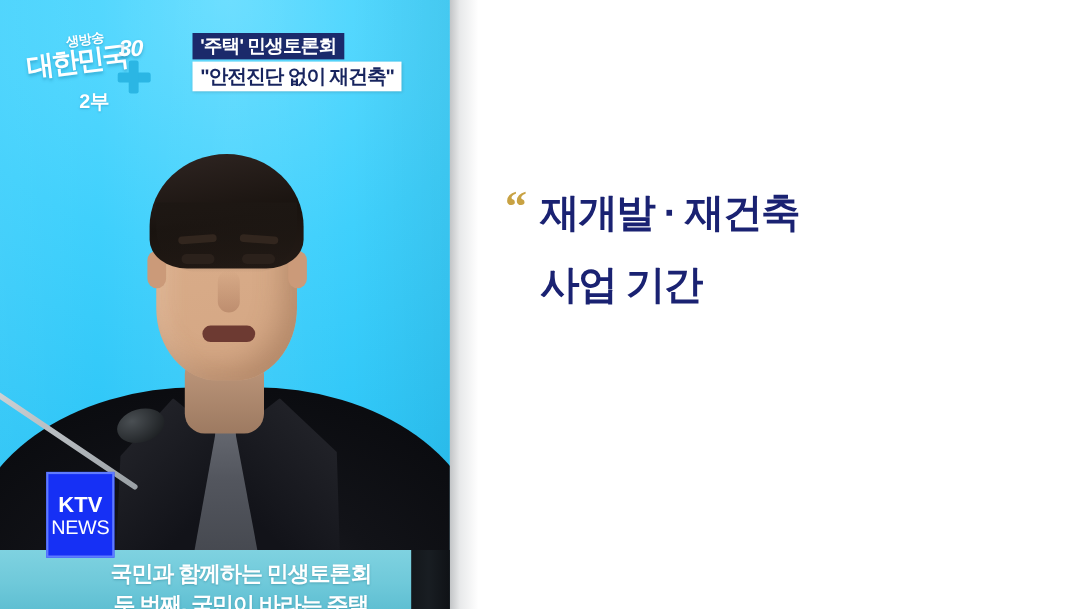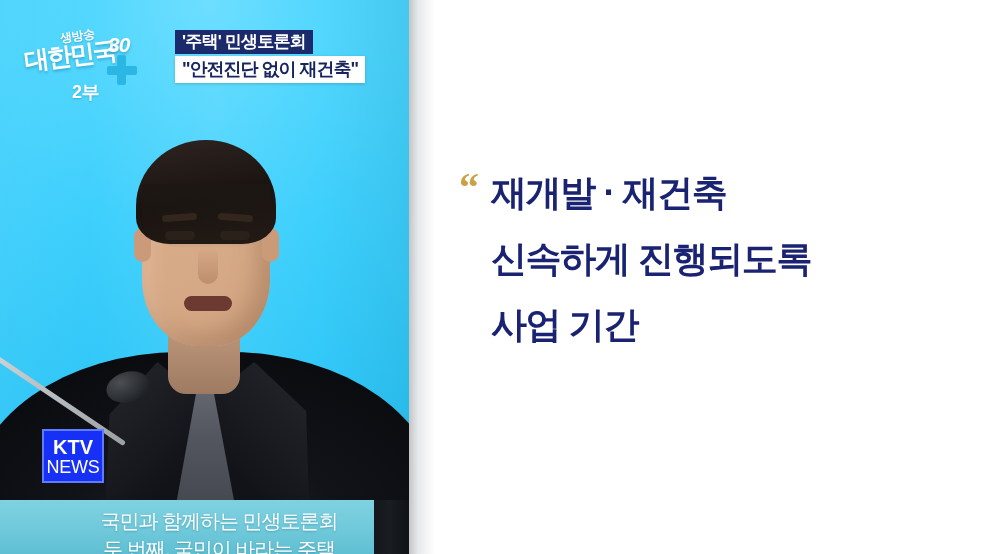--- a/index.html
+++ b/index.html
@@ -276,21 +276,21 @@
     line-height: 20px;
     margin-top: 2px;
     white-space: nowrap;
     box-shadow: 0 1px 3px rgba(0,0,0,0.18);
   }
 
   
   #ktv-logo {
     position: absolute;
     left: 42px; top: 429px;
-    width: 62px; height: 54px;
+    width: 62px; height: 78px;
     background: #1630f5;
     border: 2px solid #5f7bff;
     box-sizing: border-box;
     z-index: 12;
     display: flex;
     flex-direction: column;
     align-items: center;
     justify-content: center;
     line-height: 1.0;
   }
@@ -315,21 +315,21 @@
     width: 374px; height: 54px;
     background: linear-gradient(180deg, #7fd2e0 0%, #6fc9da 55%, #5fbfd2 100%);
     z-index: 11;
     overflow: hidden;
   }
   #podium-banner .pb-line {
     position: absolute;
     left: 0; width: 438px;
     text-align: center;
     color: #ffffff;
-    font-weight: normal;
+    font-weight: bold;
     letter-spacing: -1px;
     text-shadow: 0 1px 2px rgba(0,80,100,0.30);
     white-space: nowrap;
   }
   #podium-banner .pb-line.l1 { top: 8px;  font-size: 20px; }
   #podium-banner .pb-line.l2 { top: 36px; font-size: 20px; }
   #podium-shadow {
     position: absolute;
     left: 374px; top: 500px;
     width: 35px; height: 54px;
@@ -437,22 +437,19 @@
   <div id="video-edge-shadow"></div>
 
   <div id="quote-panel">
     <div id="quote-block">
       <span class="q-mark q-open">“</span>
 
       <div class="q-line">
         <span>재개발 · 재건축</span>
       </div>
       <div class="q-line">
-        <span>신속하게 진행되도록</span>
-      </div>
-      <div class="q-line">
         <span>사업 기간</span>
       </div>
     </div>
 
   </div>
 
 </div>
 
 </body></html>

